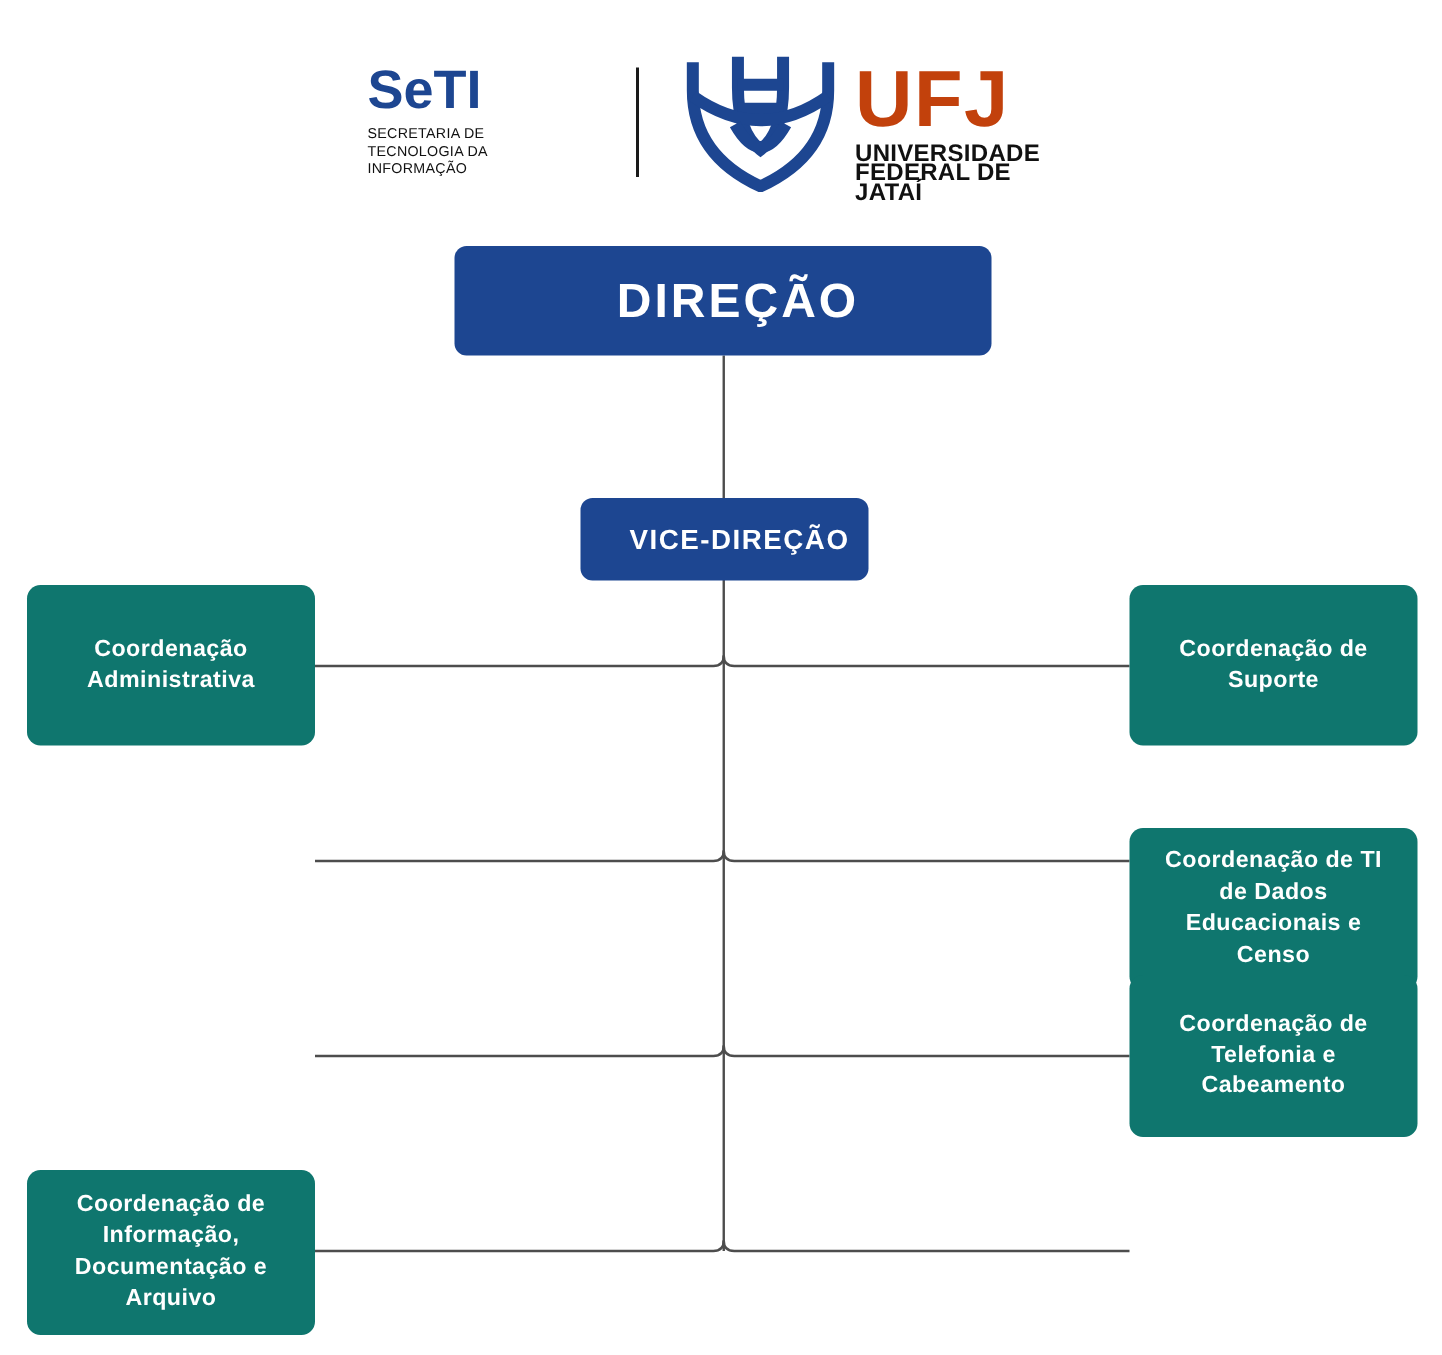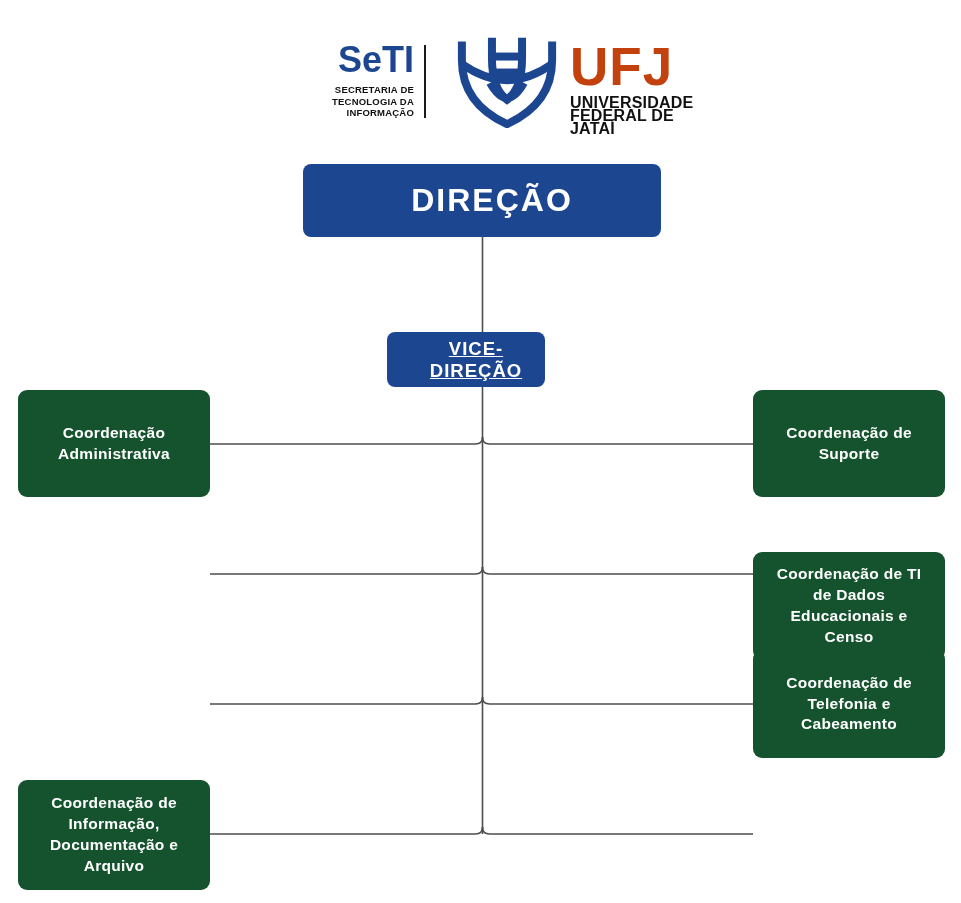--- a/index.html
+++ b/index.html
@@ -15,36 +15,36 @@
     background: #ffffff;
     overflow: hidden;
   }
 
   
   .header { position: absolute; top: 0; left: 0; width: 961px; height: 150px; }
 
   .seti-block {
     position: absolute;
     top: 42px;
-    left: 258px;
+    left: 245px;
     width: 156px;
-    text-align: right;
+    text-align: left;
   }
   .seti-title {
     color: #1d4691;
     font-size: 36px;
     font-weight: 700;
     letter-spacing: 0px;
     line-height: 1;
   }
   .seti-sub {
     margin-top: 6px;
     color: #111111;
     font-size: 9.5px;
-    font-weight: 700;
+    font-weight: 400;
     line-height: 11.5px;
     letter-spacing: 0.2px;
   }
 
   .logo-divider {
     position: absolute;
     top: 45px;
     left: 424px;
     width: 2px;
     height: 73px;
@@ -101,35 +101,35 @@
     box-sizing: border-box;
     color: #ffffff;
     font-weight: 700;
     padding-left: 20px;
   }
   .node.blue {
     background: #1d4691;
     border-radius: 8px;
   }
   .node.orange {
-    background: #14532d;
+    background: #0f766e;
     border-radius: 9px;
     font-size: 15.5px;
     line-height: 1.35;
     letter-spacing: 0.3px;
     padding: 6px 14px;
   }
 
   .direcao {
     left: 303px; top: 164px; width: 358px; height: 73px;
     font-size: 32px; letter-spacing: 2px;
   }
   .vice {
-    left: 387px; top: 332px; width: 158px; height: 55px;
-    font-size: 18.5px; letter-spacing: 1px; text-decoration: underline;
+    left: 387px; top: 332px; width: 192px; height: 55px;
+    font-size: 18.5px; letter-spacing: 1px;
   }
 
   .left-col  { left: 18px;  width: 192px; }
   .right-col { left: 753px; width: 192px; }
   .row-1 { top: 390px; height: 107px; }
   .row-2 { top: 520px; height: 108px; margin-top: 32px; }
   .row-3 { top: 650px; height: 108px; }
   .row-4 { top: 780px; height: 110px; }
 </style>
 </head>

